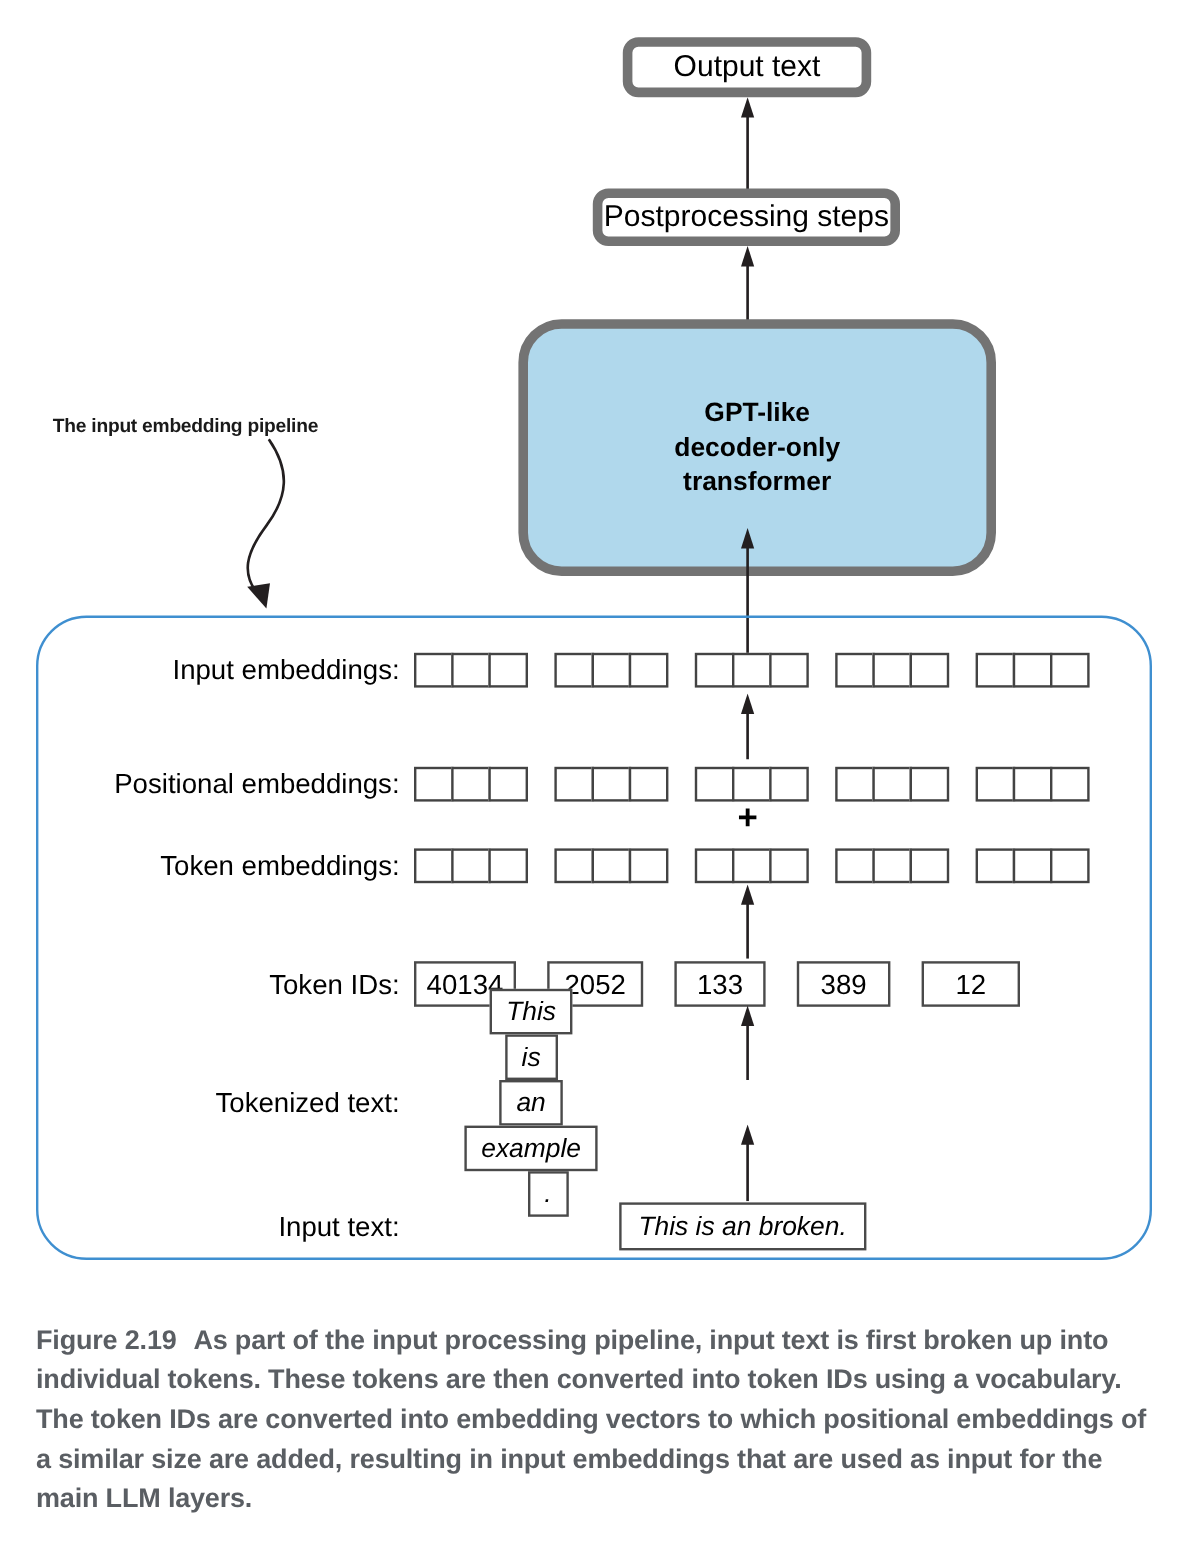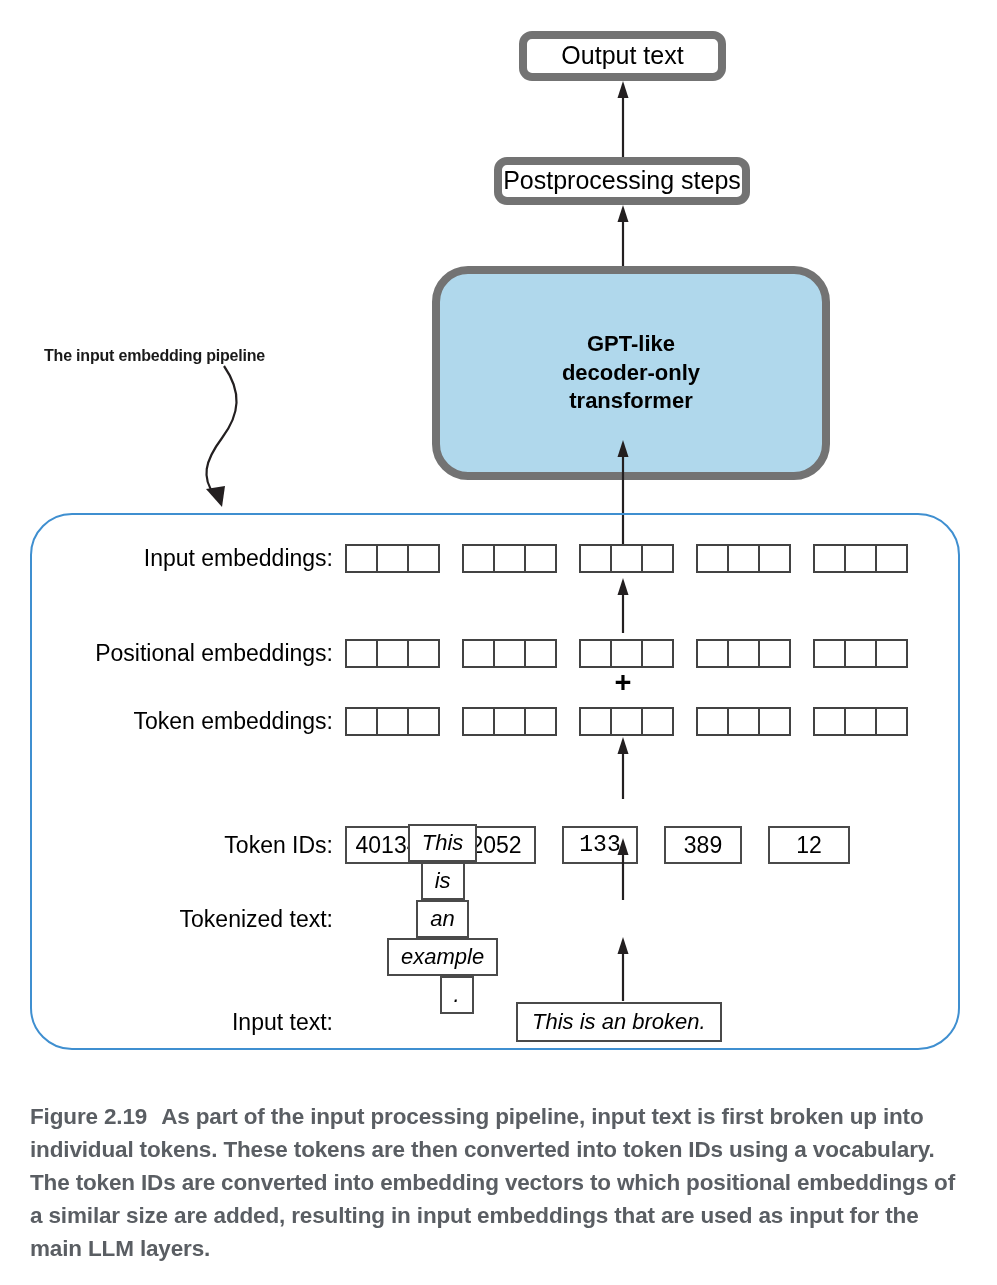--- a/index.html
+++ b/index.html
@@ -143,21 +143,21 @@
     display: flex;
     align-items: center;
     justify-content: center;
     font-size: 23px;
     color: #000000;
     margin-right: 26px;
   }
   .idbox:last-child { margin-right: 0; }
   .idbox.w1 { width: 85px; }
   .idbox.w2 { width: 80px; }
-  .idbox.w3 { width: 76px; font-family: Liberation Mono, monospace; }
+  .idbox.w3 { width: 76px; }
   .idbox.w4 { width: 78px; }
   .idbox.w5 { width: 82px; }
 
   
   #row-tokenized .row-content { left: 387px; flex-direction: column; }
   .tokbox {
     box-sizing: border-box;
     border: 2px solid #4a4a4a;
     background: #ffffff;
     height: 38px;
@@ -357,21 +357,21 @@
         <div class="vec-cell"></div>
       </div>
     </div>
   </div>
 
   <svg class="connector" style="left:608px; top:737px; width:30px; height:62px;" viewBox="0 0 30 62">
     <line x1="15" y1="62" x2="15" y2="14" stroke="#231f20" stroke-width="2.2"></line>
     <polygon points="15,0 9.5,17 20.5,17" fill="#231f20"></polygon>
   </svg>
 
-  <div class="row" id="row-token-ids" style="top:800px;margin-top:25px;">
+  <div class="row" id="row-token-ids" style="top:800px;">
     <div class="row-label">Token IDs:</div>
     <div class="row-content">
       <div class="idbox w1">40134</div>
       <div class="idbox w2">2052</div>
       <div class="idbox w3">133</div>
       <div class="idbox w4">389</div>
       <div class="idbox w5">12</div>
     </div>
   </div>
 

